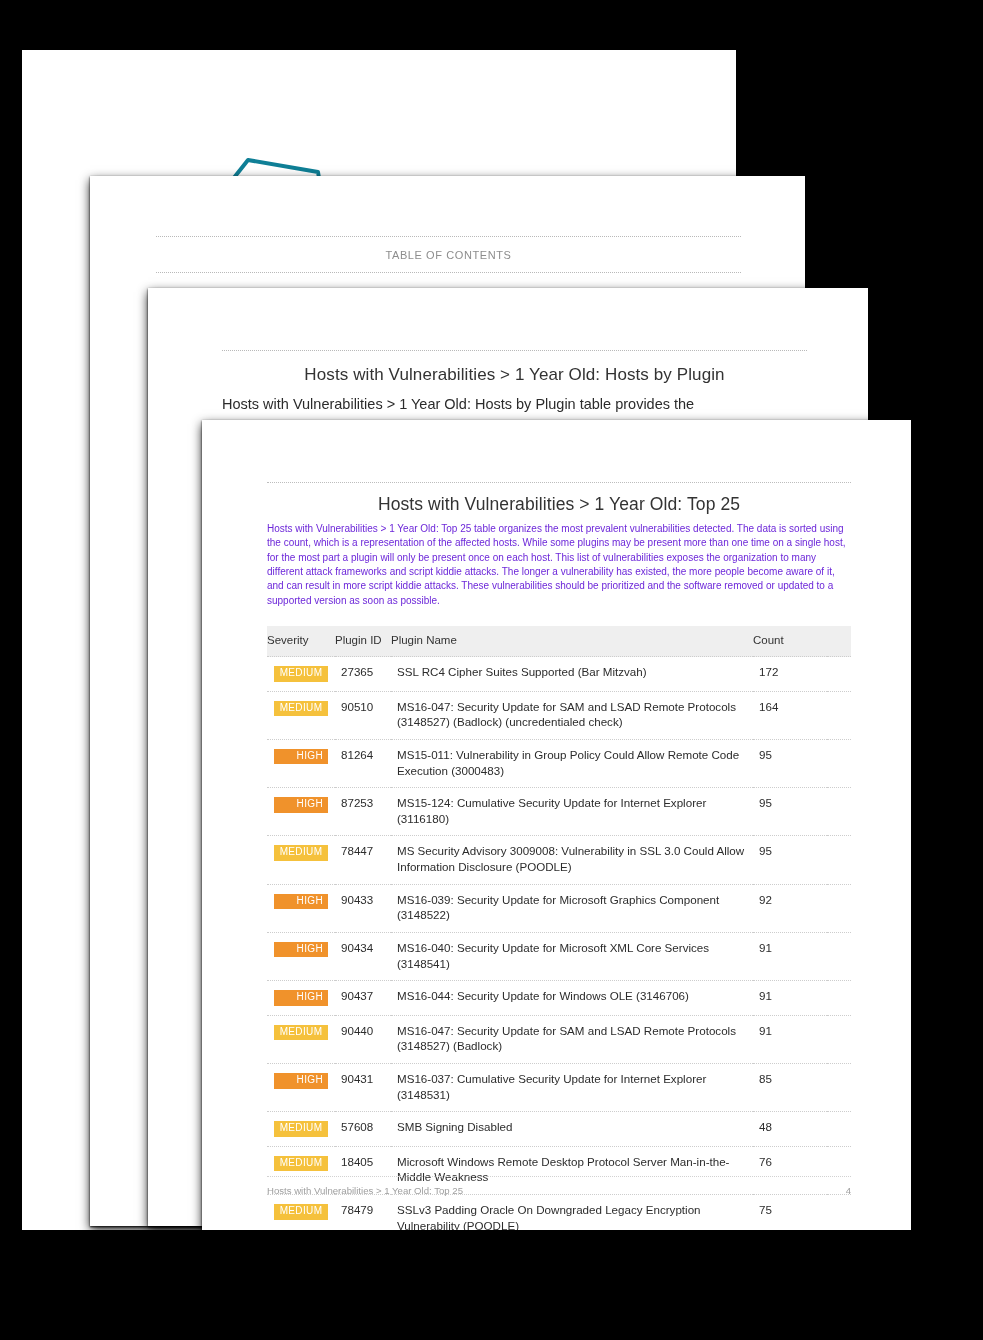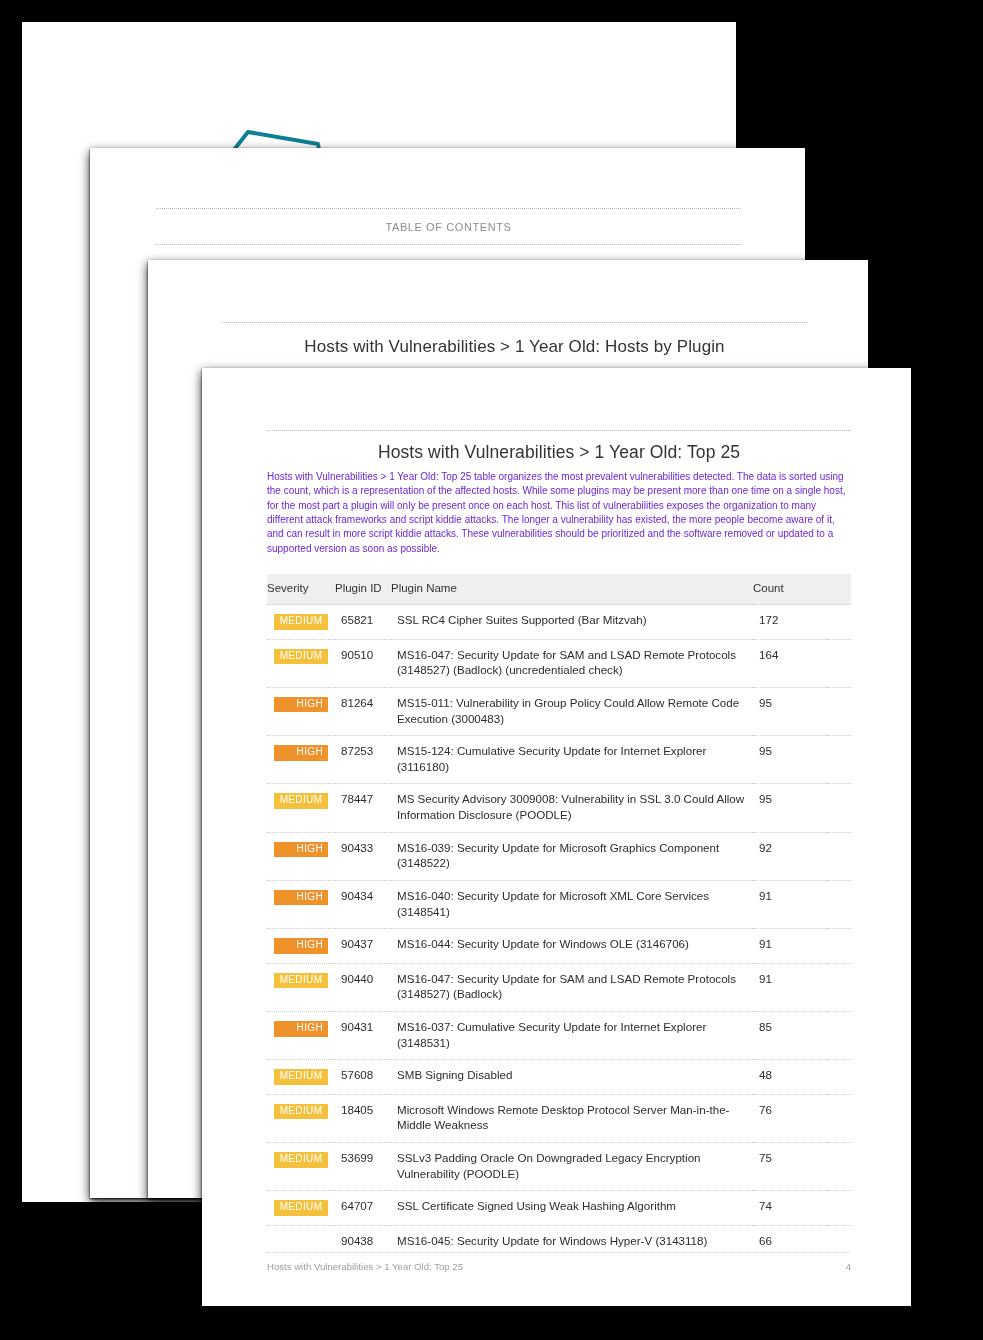--- a/index.html
+++ b/index.html
@@ -12,20 +12,21 @@
     height: 1340px;
     position: relative;
     overflow: hidden;
     font-family: "Liberation Sans", sans-serif;
     -webkit-font-smoothing: antialiased;
   }
 
   .stack {
     position: absolute;
     inset: 0;
+    margin-top: 28px;
   }
 
   
   .page {
     position: absolute;
     background: #ffffff;
     box-shadow: 0 4px 10px rgba(0,0,0,0.85), 0 1px 2px rgba(0,0,0,0.9);
     overflow: hidden;
   }
 
@@ -97,23 +98,23 @@
   .p3-para {
     font-size: 14.5px;
     color: #2b2b2b;
     margin-top: 9px;
     line-height: 1.42;
   }
 
   
   .page-4 {
     left: 202px;
-    top: 368px;
+    top: 392px;
     width: 709px;
-    height: 938px;
+    height: 810px;
   }
   .p4-inner {
     position: absolute;
     left: 65px;
     top: 0;
     width: 584px;
     height: 938px;
   }
   .p4-top-rule {
     border-top: 1px dotted #bdbdbd;
@@ -257,21 +258,21 @@
             <th class="c-sev">Severity</th>
             <th class="c-pid">Plugin ID</th>
             <th class="c-name">Plugin Name</th>
             <th class="c-count">Count</th>
             <th class="c-pad"></th>
           </tr>
         </thead>
         <tbody id="vuln-body">
             <tr>
               <td class="sev-cell"><span class="badge medium">MEDIUM</span></td>
-              <td class="pid-cell">65821</td>
+              <td class="pid-cell">27365</td>
               <td class="name-cell">SSL RC4 Cipher Suites Supported (Bar Mitzvah)</td>
               <td class="count-cell">172</td>
               <td></td>
             </tr>
             <tr>
               <td class="sev-cell"><span class="badge medium">MEDIUM</span></td>
               <td class="pid-cell">90510</td>
               <td class="name-cell">MS16-047: Security Update for SAM and LSAD Remote Protocols (3148527) (Badlock) (uncredentialed check)</td>
               <td class="count-cell">164</td>
               <td></td>
@@ -341,21 +342,21 @@
             </tr>
             <tr>
               <td class="sev-cell"><span class="badge medium">MEDIUM</span></td>
               <td class="pid-cell">18405</td>
               <td class="name-cell">Microsoft Windows Remote Desktop Protocol Server Man-in-the-Middle Weakness</td>
               <td class="count-cell">76</td>
               <td></td>
             </tr>
             <tr>
               <td class="sev-cell"><span class="badge medium">MEDIUM</span></td>
-              <td class="pid-cell">53699</td>
+              <td class="pid-cell">78479</td>
               <td class="name-cell">SSLv3 Padding Oracle On Downgraded Legacy Encryption Vulnerability (POODLE)</td>
               <td class="count-cell">75</td>
               <td></td>
             </tr>
             <tr>
               <td class="sev-cell"><span class="badge medium">MEDIUM</span></td>
               <td class="pid-cell">64707</td>
               <td class="name-cell">SSL Certificate Signed Using Weak Hashing Algorithm</td>
               <td class="count-cell">74</td>
               <td></td>

